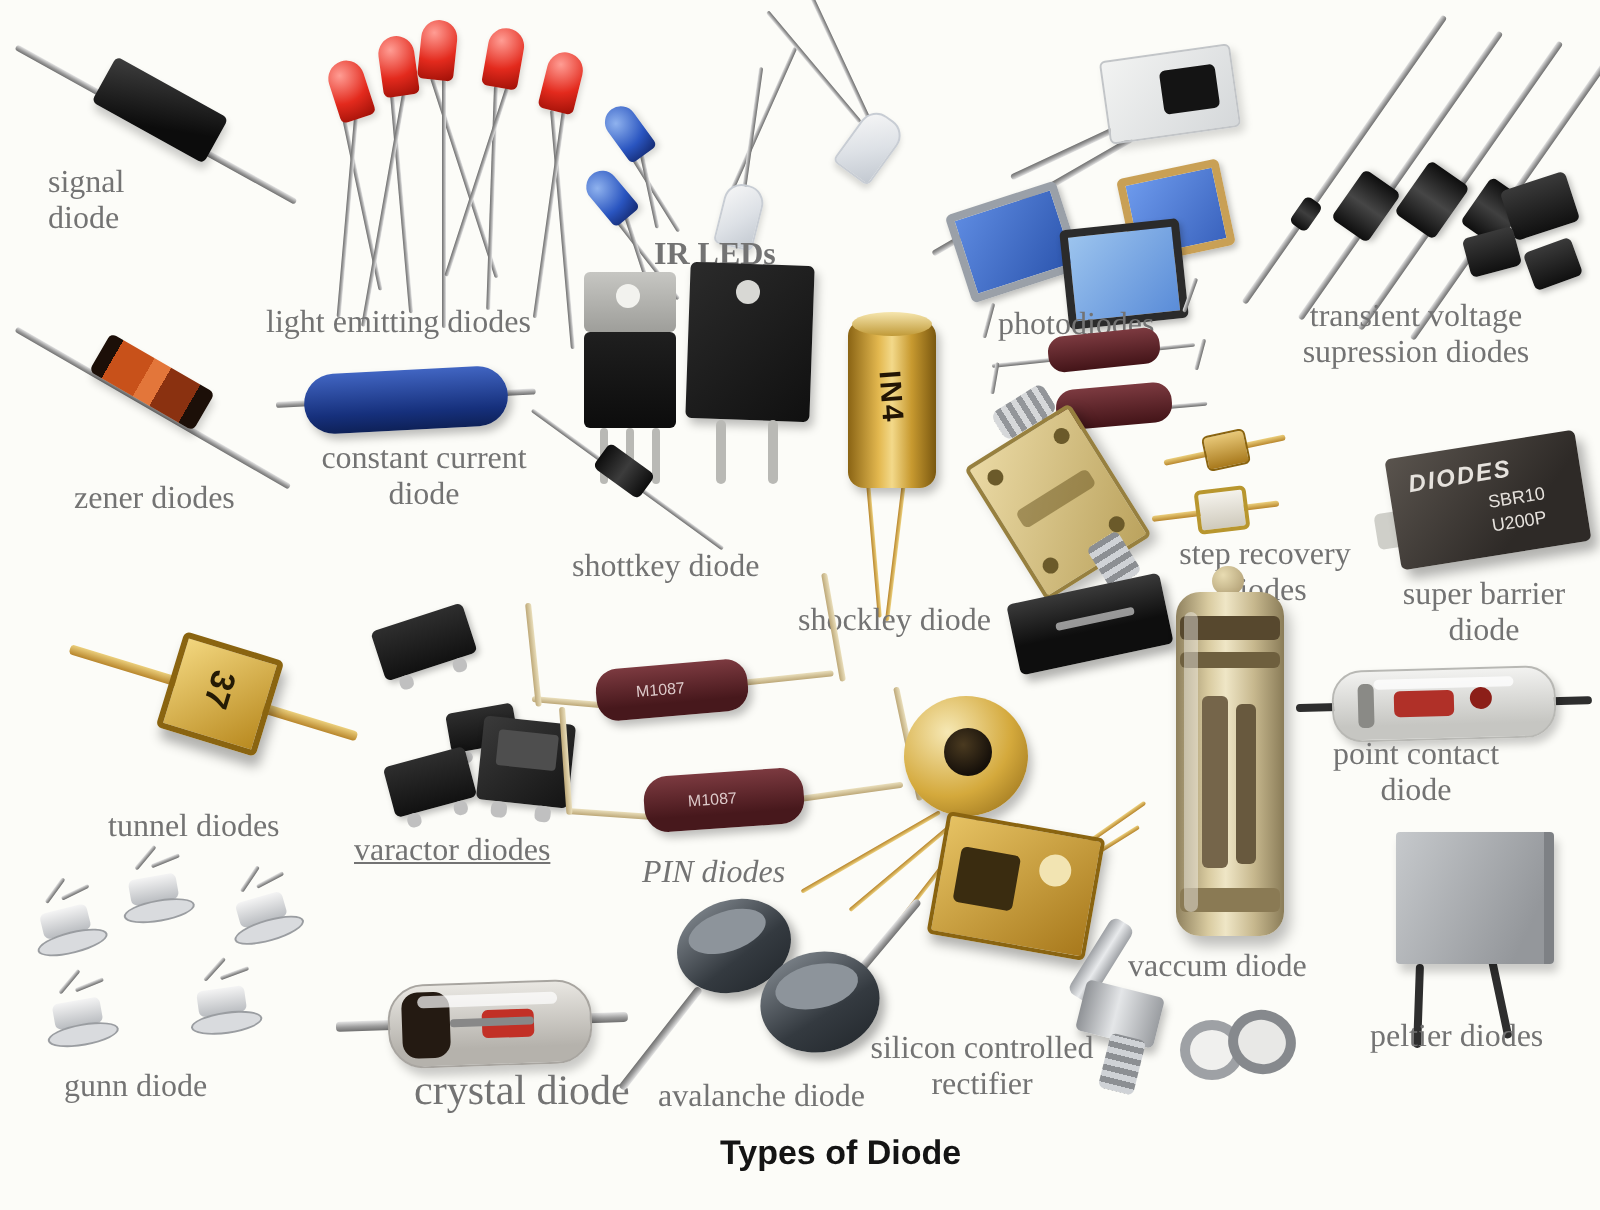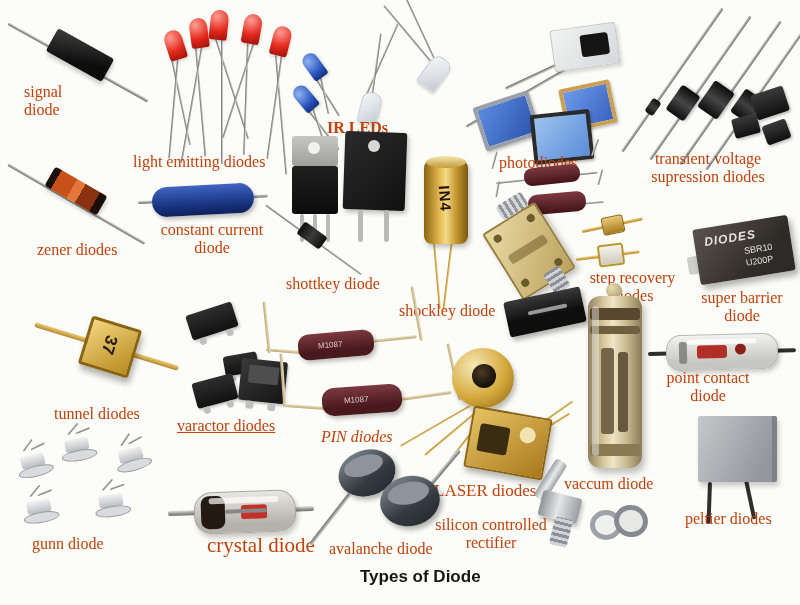--- a/index.html
+++ b/index.html
@@ -5,21 +5,21 @@
   html,body{margin:0;padding:0;}
   .page{position:relative;width:800px;height:605px;background:#fcfcf8;overflow:hidden;
         font-family:"Liberation Serif",serif;}
   .w{position:absolute;height:3px;border-radius:2px;transform-origin:0 50%;
      background:linear-gradient(180deg,#e4e4e4 0%,#9c9c9c 55%,#6f6f6f 100%);}
   .w.thin{height:2px;}
   .w.gold{background:linear-gradient(180deg,#ecd07d,#b8862c);}
   .w.dark{background:#2e2e2e;height:4px;}
   .w.tan{background:linear-gradient(180deg,#eadfbc,#bda878);}
   .b{position:absolute;border-radius:3px;}
-  .lbl{position:absolute;font-size:16px;line-height:1.12;color:#c2410c;white-space:pre-line;}
+  .lbl{position:absolute;font-size:16px;line-height:1.12;color:#737373;white-space:pre-line;}
   .ctr{text-align:center;}
   .title{position:absolute;font-family:"Liberation Sans",sans-serif;font-weight:bold;
          font-size:17px;color:#141414;}
   .led{position:absolute;border-radius:9px 9px 3px 3px;box-shadow:1px 2px 3px rgba(0,0,0,.15);}
   .led.red{background:radial-gradient(circle at 35% 22%,#ff9d94,#e32a1d 55%,#9c0f06);}
   .led.blue{background:radial-gradient(circle at 35% 25%,#8fb2ee,#2a55c0 60%,#13286e);}
   .led.clear{background:linear-gradient(135deg,#f7f7f7,#dde1e6 55%,#c3c9d1);border:1px solid #c8cdd4;}
   .chip{position:absolute;border-radius:3px;box-shadow:1px 2px 3px rgba(0,0,0,.25);}
   .mark{position:absolute;color:#e6e2dd;font-family:"Liberation Sans",sans-serif;}
 </style>
@@ -241,21 +241,20 @@
     <div class="b" style="left:452px;top:348px;width:62px;height:60px;border-radius:50%;background:radial-gradient(circle at 35% 30%,#f6e8b4,#d4a93c 55%,#8a6414);box-shadow:2px 4px 5px rgba(0,0,0,.25);">
       <div class="b" style="left:20px;top:16px;width:24px;height:24px;border-radius:50%;background:radial-gradient(circle at 40% 35%,#4a3a20,#16100a 70%);"></div>
     </div>
     <div class="w gold thin" style="left:530px;top:430px;width:52px;transform:rotate(-35deg);"></div>
     <div class="w gold thin" style="left:522px;top:442px;width:56px;transform:rotate(-32deg);"></div>
     <div class="b" style="left:468px;top:412px;width:76px;height:58px;transform:rotate(10deg);background:linear-gradient(135deg,#e6c263,#a8791c);border:2px solid #8a6410;box-shadow:2px 4px 6px rgba(0,0,0,.3);">
       <div class="b" style="left:8px;top:14px;width:30px;height:28px;background:#3a2c10;border-radius:3px;"></div>
       <div class="b" style="left:48px;top:10px;width:16px;height:16px;border-radius:50%;background:#f2e4b2;"></div>
     </div>
   </div>
-  <div class="lbl" style="left:434px;top:481px;font-size:17px;">LASER diodes</div>
 
   <div>
     <div class="b" style="left:544px;top:458px;width:13px;height:44px;transform:rotate(32deg);background:linear-gradient(90deg,#9ea1a5,#e8eaec 50%,#9ea1a5);border-radius:4px;"></div>
     <div class="b" style="left:540px;top:494px;width:40px;height:26px;transform:rotate(14deg);background:linear-gradient(90deg,#8f9296,#e4e6e8 45%,#9a9da1);border-radius:3px;box-shadow:2px 3px 4px rgba(0,0,0,.25);"></div>
     <div class="b" style="left:552px;top:518px;width:18px;height:28px;transform:rotate(14deg);background:repeating-linear-gradient(0deg,#cfd2d6 0 3px,#8c8f93 3px 6px);"></div>
     <div class="b" style="left:590px;top:510px;width:22px;height:20px;border-radius:50%;border:5px solid #9ea1a5;background:#f0f0ee;"></div>
     <div class="b" style="left:614px;top:505px;width:24px;height:22px;border-radius:50%;border:5px solid #86898d;background:#e8e8e6;transform:rotate(14deg);"></div>
   </div>
   <div class="lbl ctr" style="left:432px;top:516px;width:118px;">silicon controlled
 rectifier</div>

